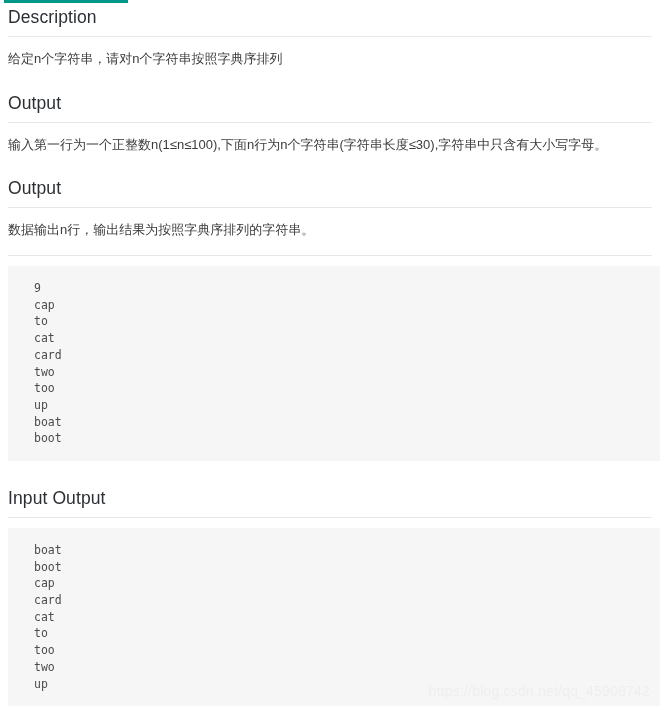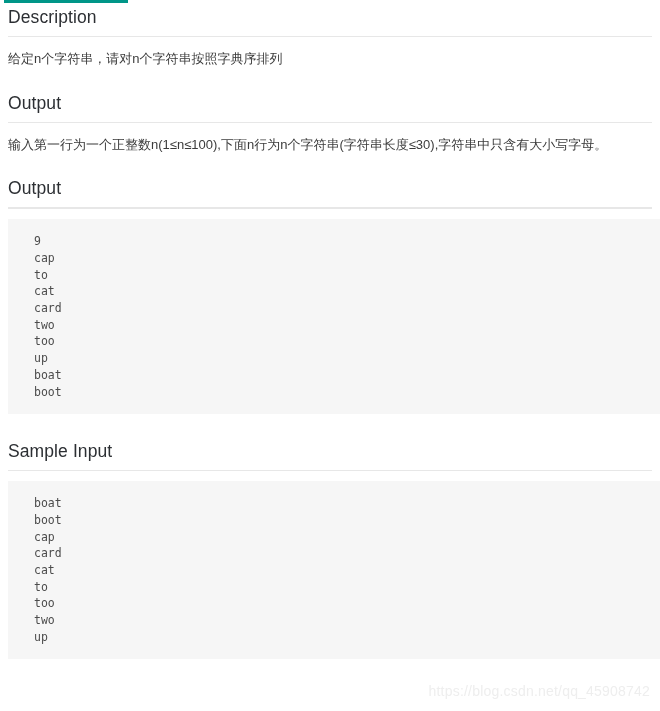--- a/index.html
+++ b/index.html
@@ -116,40 +116,41 @@
 
     <div>
       <h2 class="section-heading">Output</h2>
       <div class="rule"></div>
       <p class="body-text">输入第一行为一个正整数n(1≤n≤100),下面n行为n个字符串(字符串长度≤30),字符串中只含有大小写字母。</p>
     </div>
 
     <div>
       <h2 class="section-heading">Output</h2>
       <div class="rule"></div>
+      <p class="body-text">数据输出n行，输出结果为按照字典序排列的字符串。</p>
     </div>
 
     <div class="block-wrap-input">
       <div class="rule"></div>
       <div class="code-block">
         <pre>9
 cap
 to
 cat
 card
 two
 too
 up
 boat
 boot</pre>
       </div>
     </div>
 
     <div>
-      <h2 class="section-heading">Sample Input</h2>
+      <h2 class="section-heading">Input Output</h2>
       <div class="rule"></div>
       <div class="code-block">
         <pre>boat
 boot
 cap
 card
 cat
 to
 too
 two

